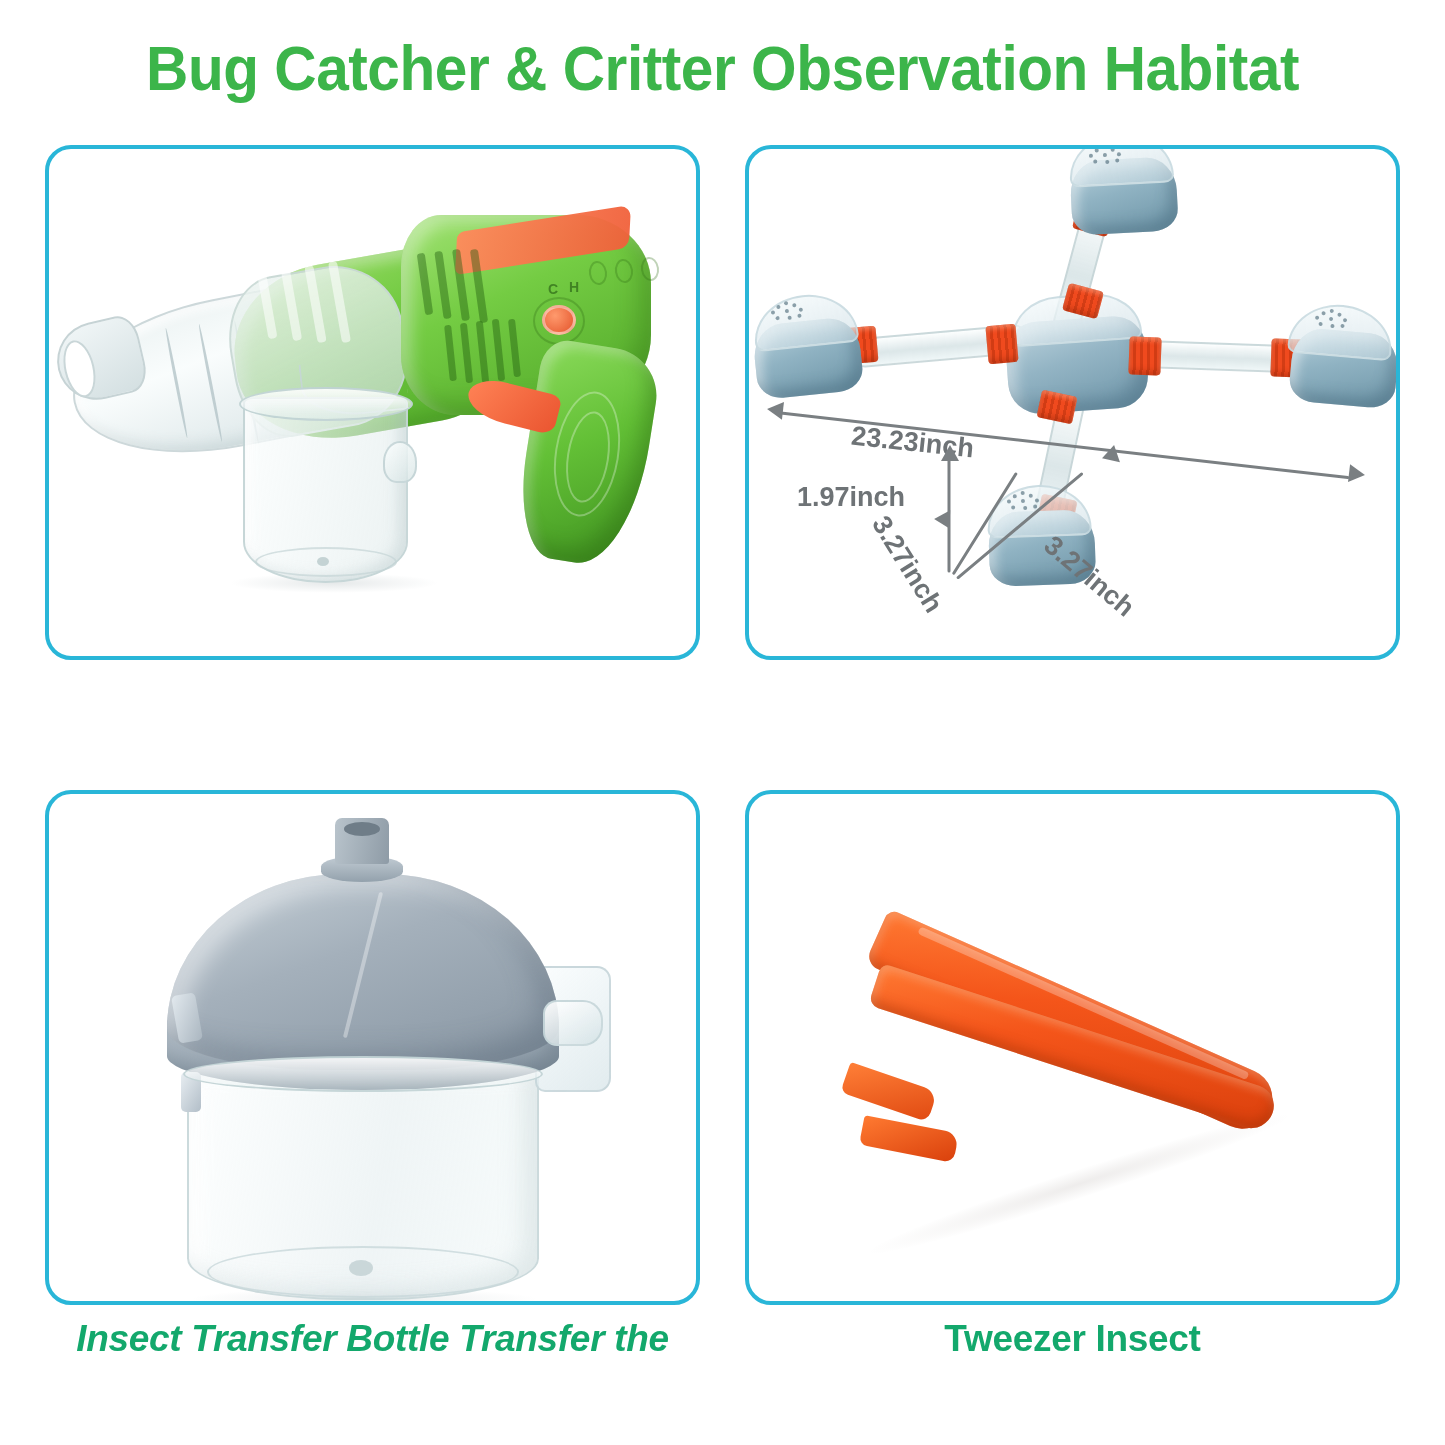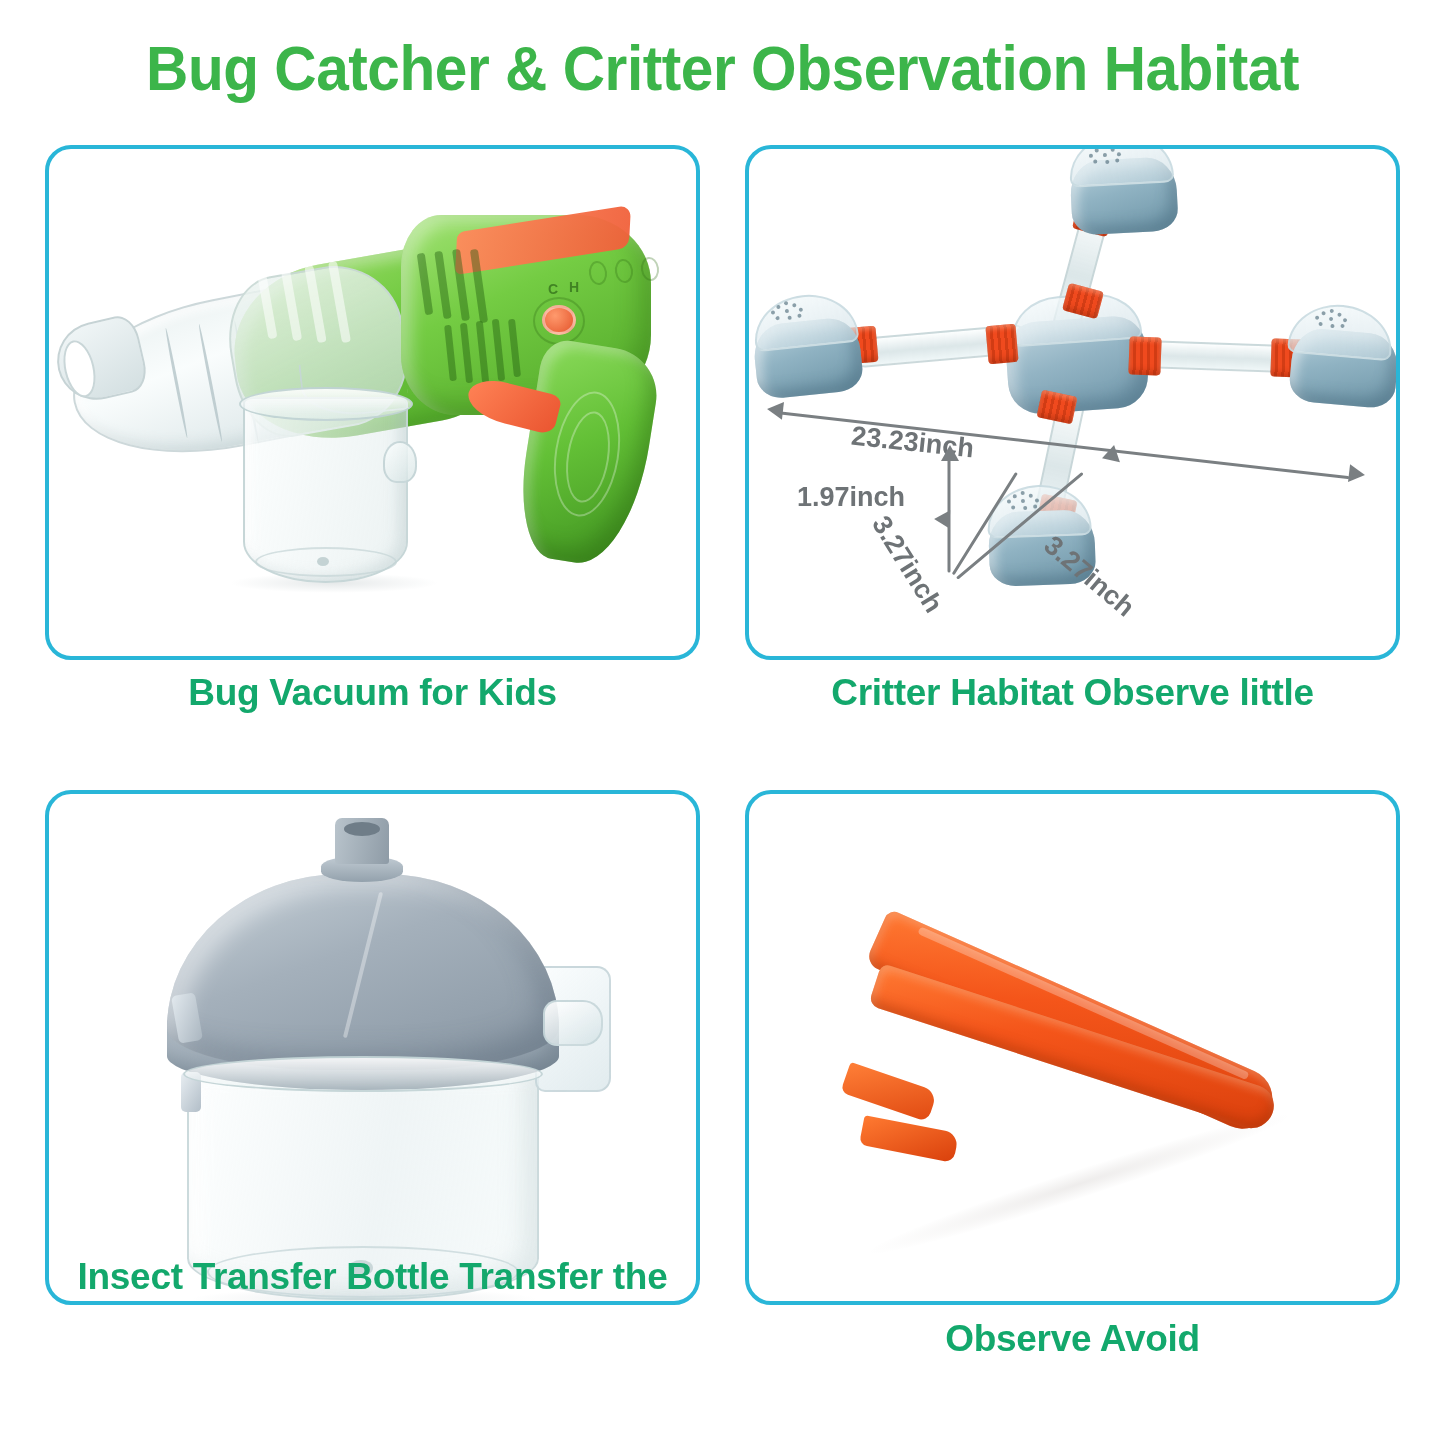--- a/index.html
+++ b/index.html
@@ -44,21 +44,21 @@
   .caption{
     position:absolute; width:655px;
     text-align:center;
     color:#13a86c;
     font-size:37px; font-weight:bold;
     line-height:1.12;
     letter-spacing:-0.3px;
   }
   .cap-tl{ left:45px;  top:672px; }
   .cap-tr{ left:745px; top:672px; }
-  .cap-bl{ left:45px;  top:1256px; }
+  .cap-bl{ left:45px;  top:1318px;font-style:italic; }
   .cap-br{ left:745px; top:1318px; }
 
   
   .vac{ position:absolute; left:0; top:0; width:655px; height:515px; }
 
   
   .vac-cone{
     position:absolute; left:22px; top:150px;
     width:300px; height:150px;
     background:linear-gradient(170deg,rgba(232,240,240,.95) 0%,rgba(248,252,252,.8) 40%,rgba(214,226,228,.9) 100%);
@@ -622,26 +622,24 @@
         <div class="twz-arm twz-lower"></div>
         <div class="twz-tip1"></div>
         <div class="twz-tip2"></div>
       </div>
     </div>
   </div>
 
 </div>
 
 <div class="caption cap-tl">
-  <div>Bug Vacuum for Kids</div>
 </div>
 
 <div class="caption cap-tr">
-  <div>Critter Habitat Observe little</div>
 </div>
 
 <div class="caption cap-bl">
   <div>Insect Transfer Bottle Transfer the</div>
 </div>
 
 <div class="caption cap-br">
-  <div>Observe Avoid</div>
+  <div>Tweezer Insect</div>
 </div>
 
 </body></html>

